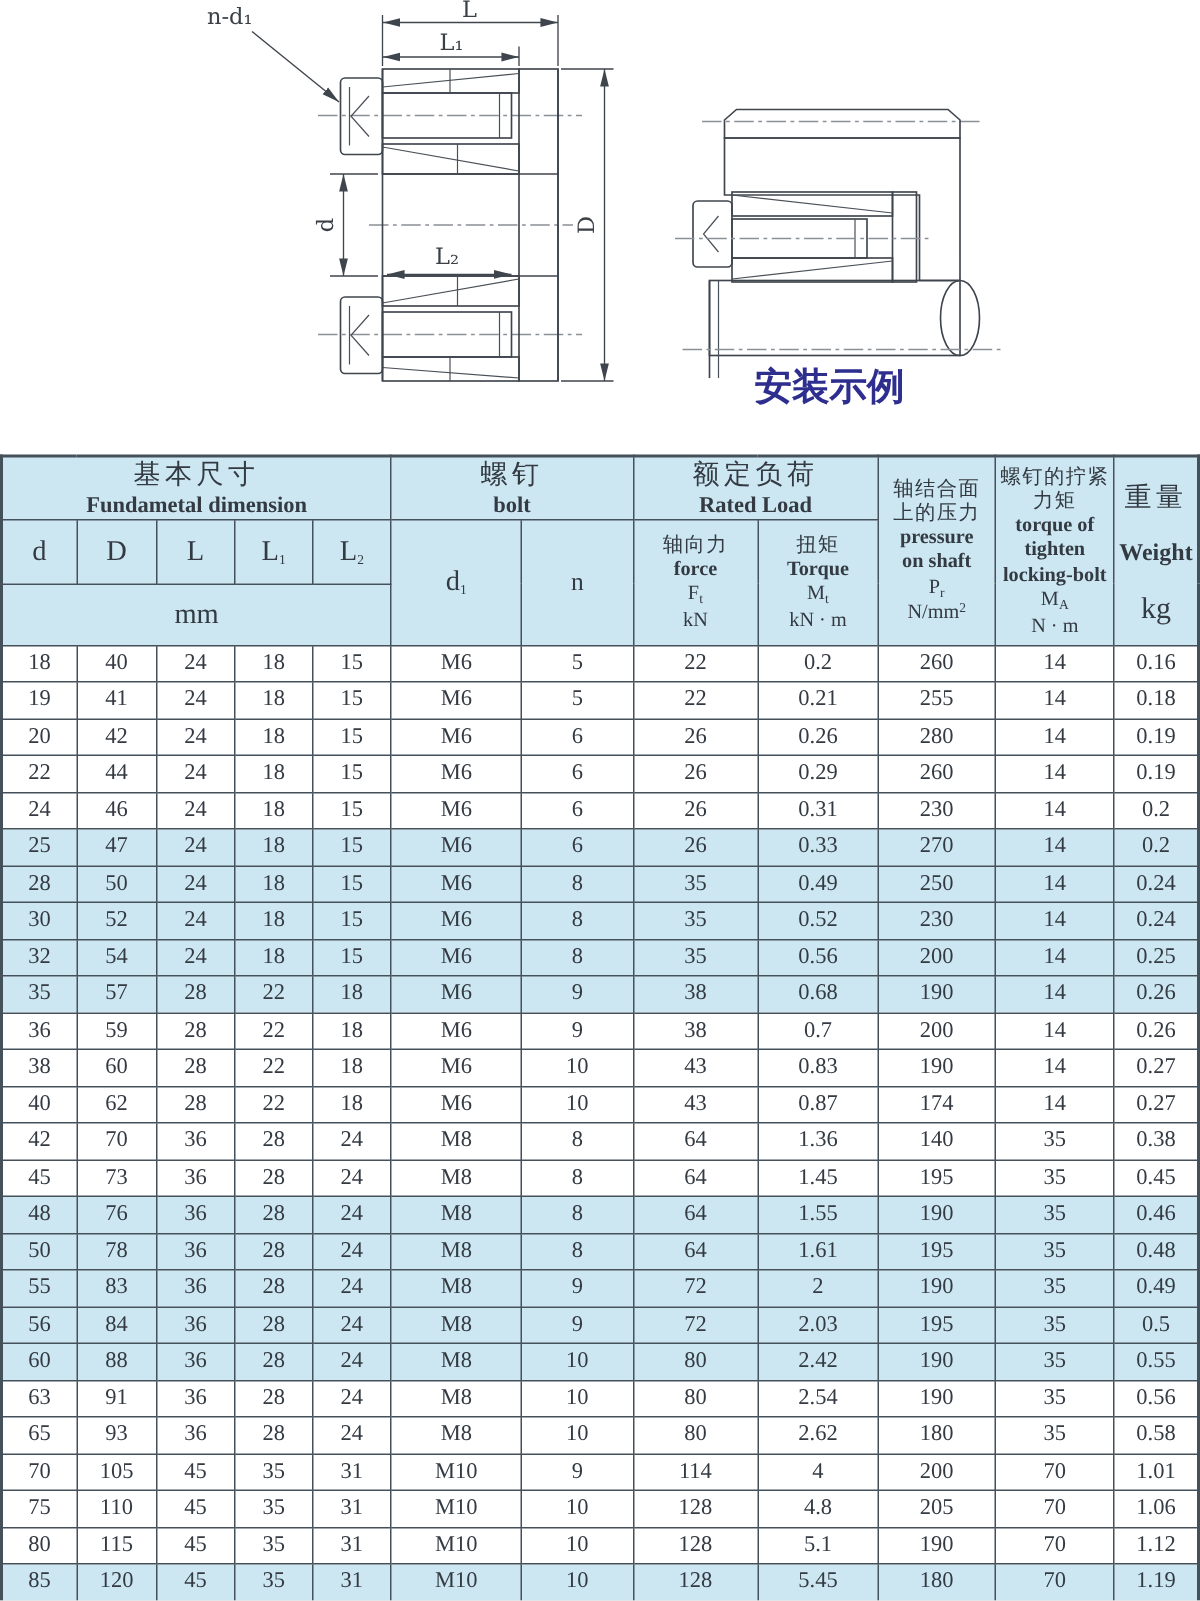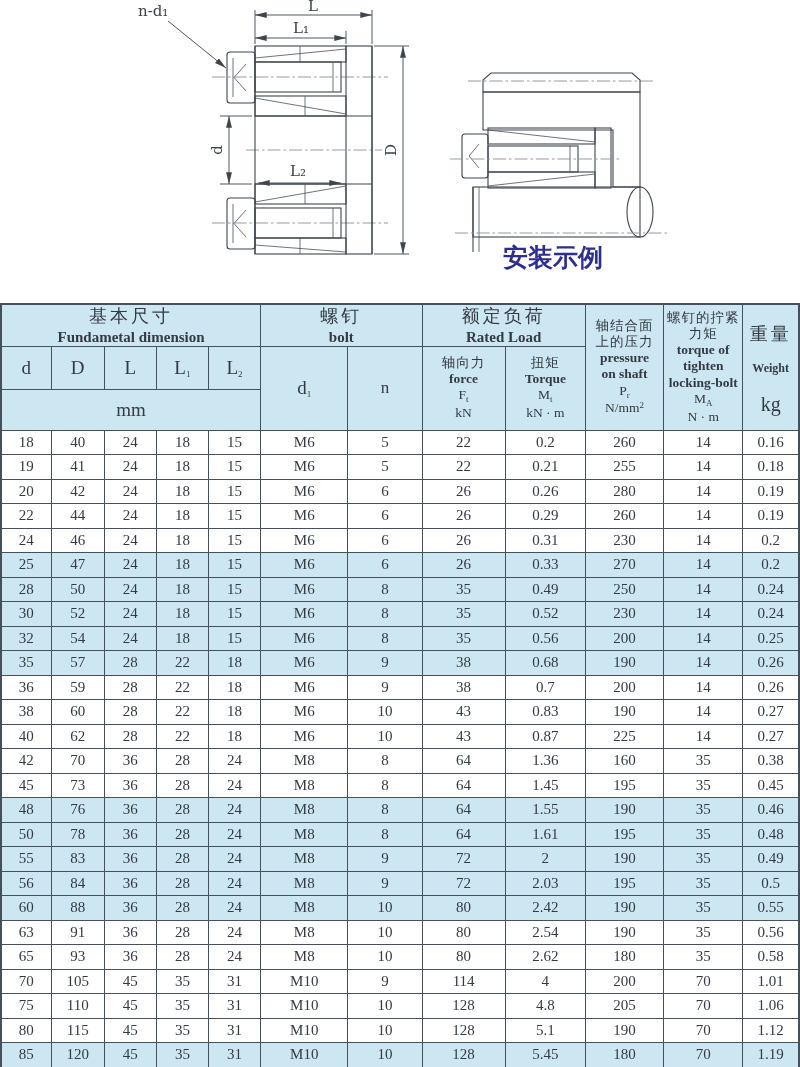--- a/index.html
+++ b/index.html
@@ -23,21 +23,21 @@
   .sym{font-size:14px;line-height:1.15;}
   .unit{font-size:14px;line-height:1.2;}
   .small .zh{font-size:13.5px;letter-spacing:1px;line-height:1.2;}
   .small .en,.small .sym,.small .unit{font-size:13.5px;line-height:1.2;}
   .colhead{font-size:19px;}
   .mmrow{font-size:19px;}
   tr.r1 th{height:38px;}
   tr.r2 th{height:42px;}
   tr.r3 th{height:40px;}
   .weightcell .zh{margin:4px 0 14px;}
-  .weightcell .en{margin:16px 0 16px;font-size:12px;}
+  .weightcell .en{margin:16px 0 16px;font-size:16px;}
   .weightcell .unit{font-size:20px;}
   tbody td{border-top:none;border-bottom:none;font-size:15px;height:23.5px;background:#ffffff;}
   tbody tr.shaded td{background:#cce7f2;}
   tbody tr.band-start td{border-top:1px solid #44505a;}
   sub{font-size:9px;vertical-align:-3px;}
   sup{font-size:9px;vertical-align:4px;}
 </style>
 </head>
 <body>
 
@@ -399,35 +399,35 @@
         <tr>
           <td>40</td>
           <td>62</td>
           <td>28</td>
           <td>22</td>
           <td>18</td>
           <td>M6</td>
           <td>10</td>
           <td>43</td>
           <td>0.87</td>
-          <td>225</td>
+          <td>174</td>
           <td>14</td>
           <td>0.27</td>
         </tr>
         <tr>
           <td>42</td>
           <td>70</td>
           <td>36</td>
           <td>28</td>
           <td>24</td>
           <td>M8</td>
           <td>8</td>
           <td>64</td>
           <td>1.36</td>
-          <td>160</td>
+          <td>140</td>
           <td>35</td>
           <td>0.38</td>
         </tr>
         <tr>
           <td>45</td>
           <td>73</td>
           <td>36</td>
           <td>28</td>
           <td>24</td>
           <td>M8</td>

